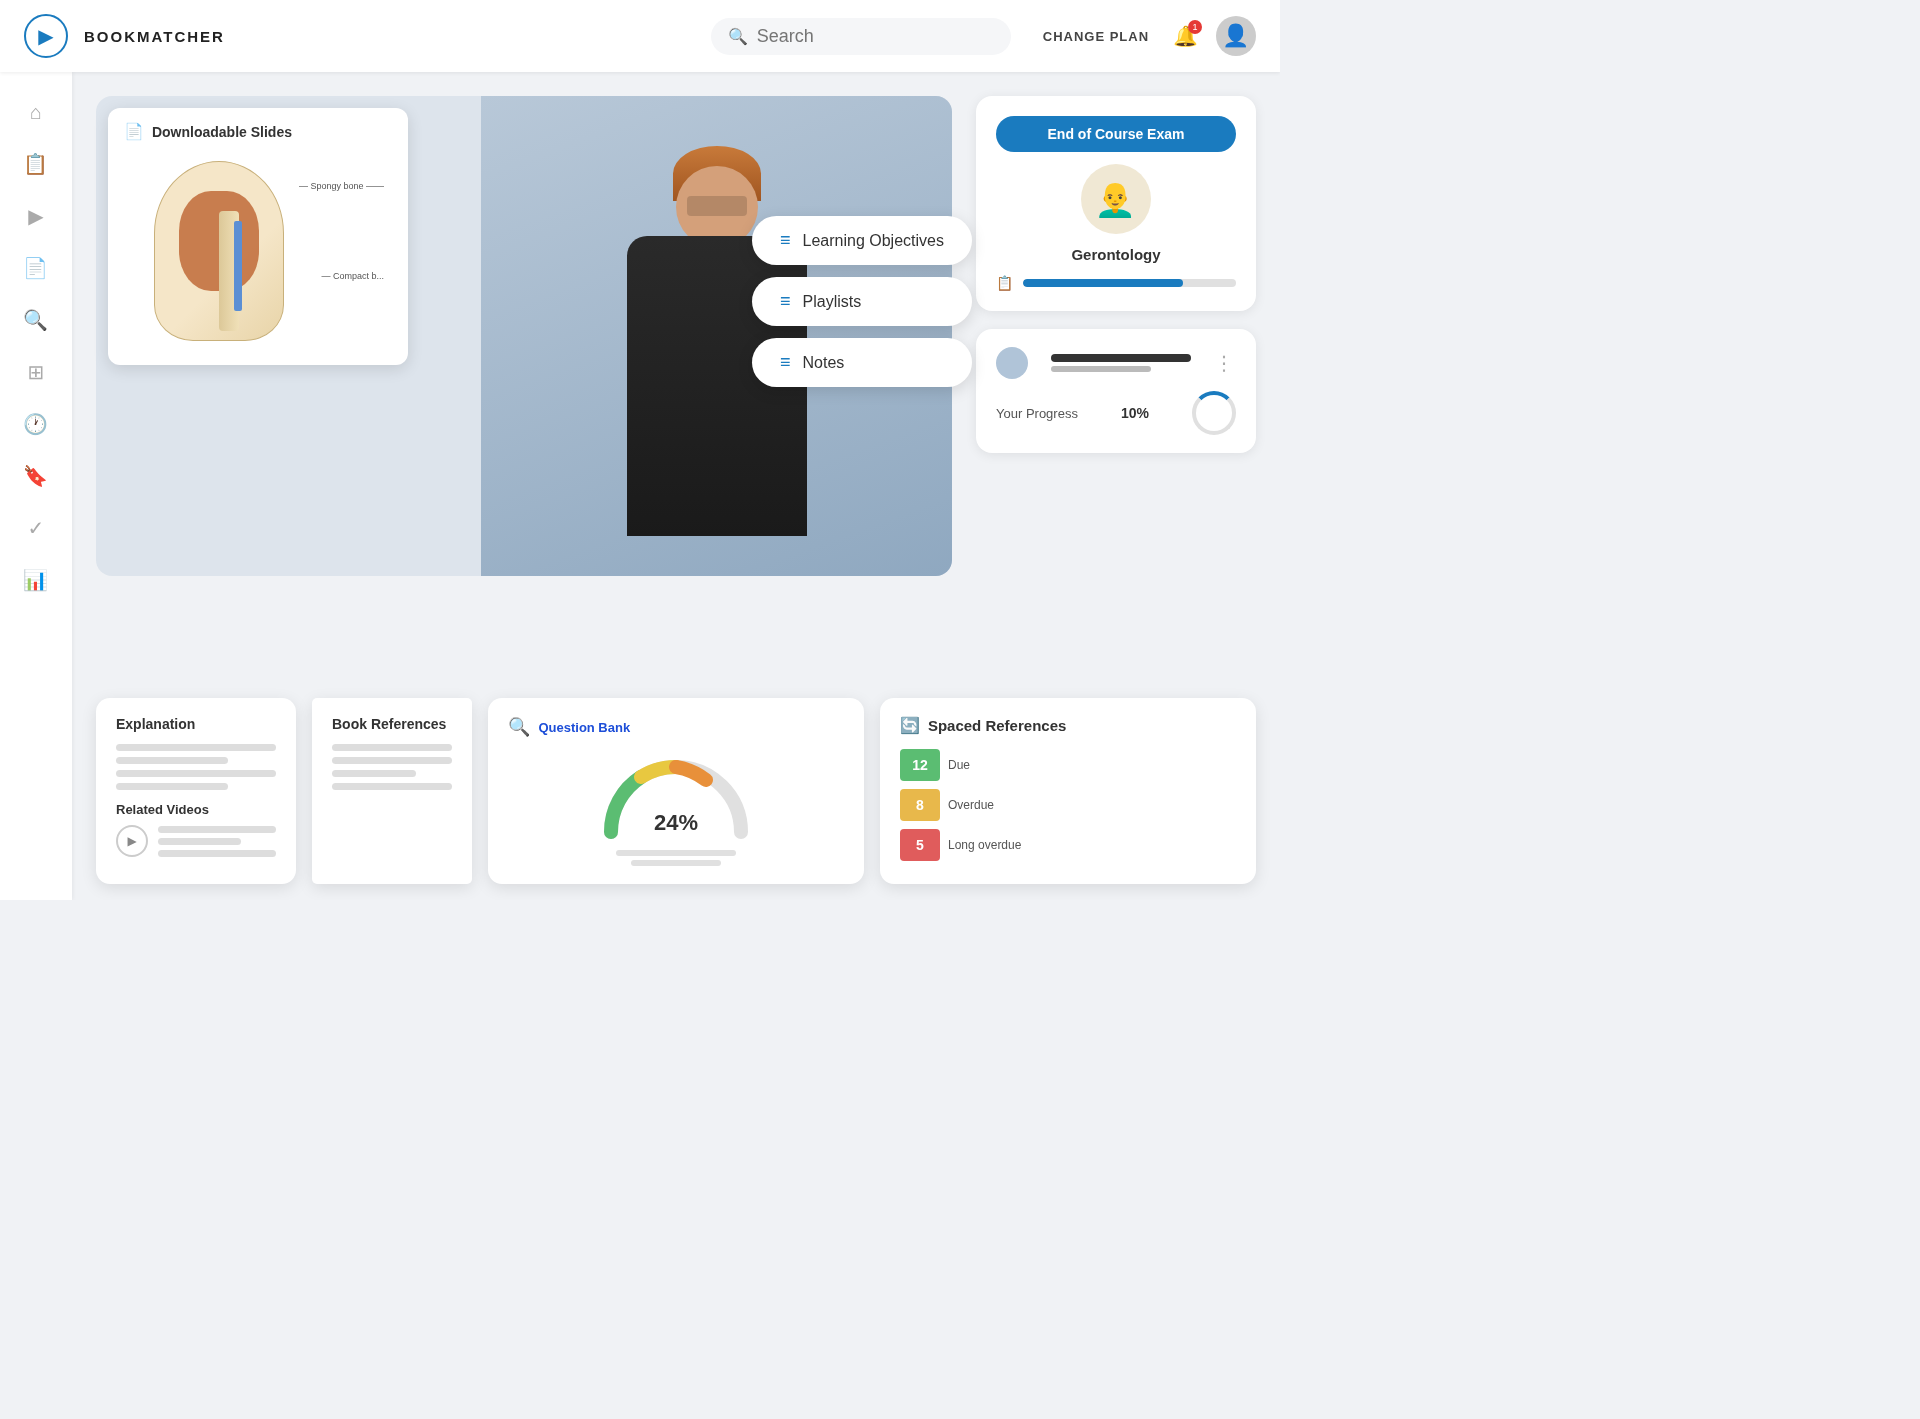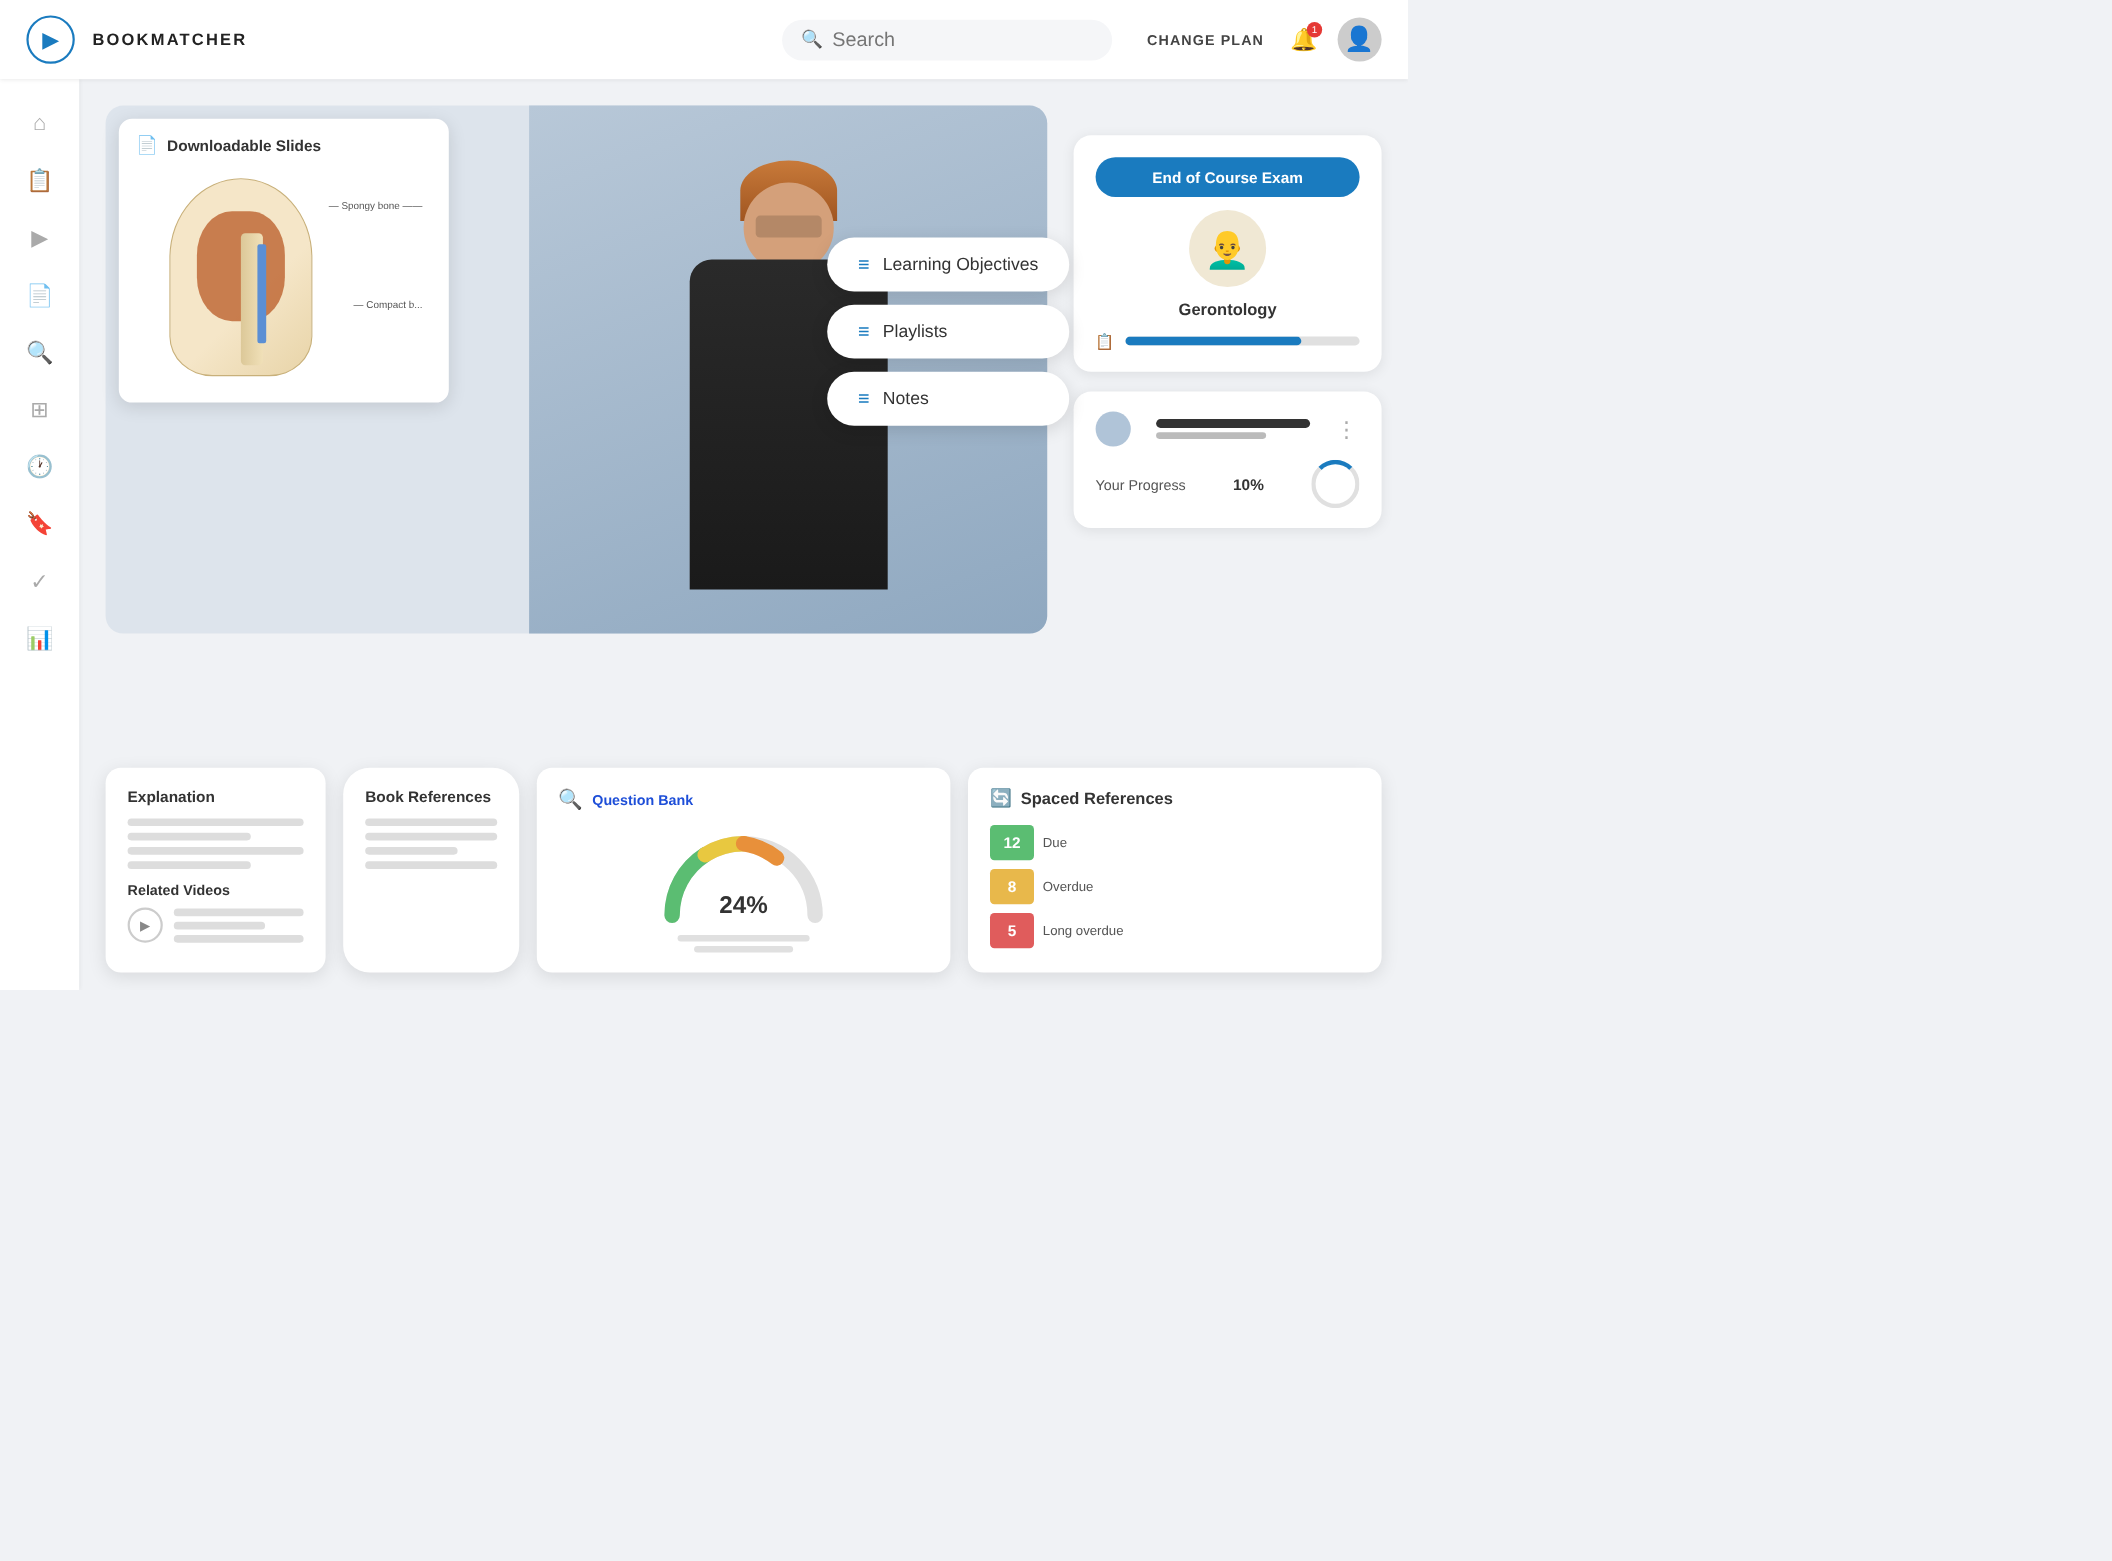--- a/index.html
+++ b/index.html
@@ -284,21 +284,20 @@
     
     .exam-card {
       background: #fff;
       border-radius: 16px;
       padding: 20px;
       box-shadow: 0 2px 12px rgba(0,0,0,0.08);
       display: flex;
       flex-direction: column;
       align-items: center;
       gap: 12px;
-      margin-top: 27px;
     }
     .exam-btn {
       background: #1a7bbf;
       color: #fff;
       border: none;
       border-radius: 50px;
       padding: 10px 30px;
       font-size: 14px;
       font-weight: 600;
       cursor: pointer;
@@ -381,21 +380,21 @@
       width: 32px; height: 32px; border-radius: 50%;
       border: 2px solid #ccc;
       display: flex; align-items: center; justify-content: center;
       font-size: 12px; color: #888;
     }
     .related-lines { display: flex; flex-direction: column; gap: 5px; flex: 1; }
 
     
     .book-card {
       background: #fff;
-      border-radius: 24px;
+      border-radius: 5px;
       padding: 18px 20px;
       box-shadow: 0 4px 16px rgba(0,0,0,0.10);
       width: 160px;
       flex-shrink: 0;
     }
 
     
     .qbank-card {
       background: #fff;
       border-radius: 14px;

